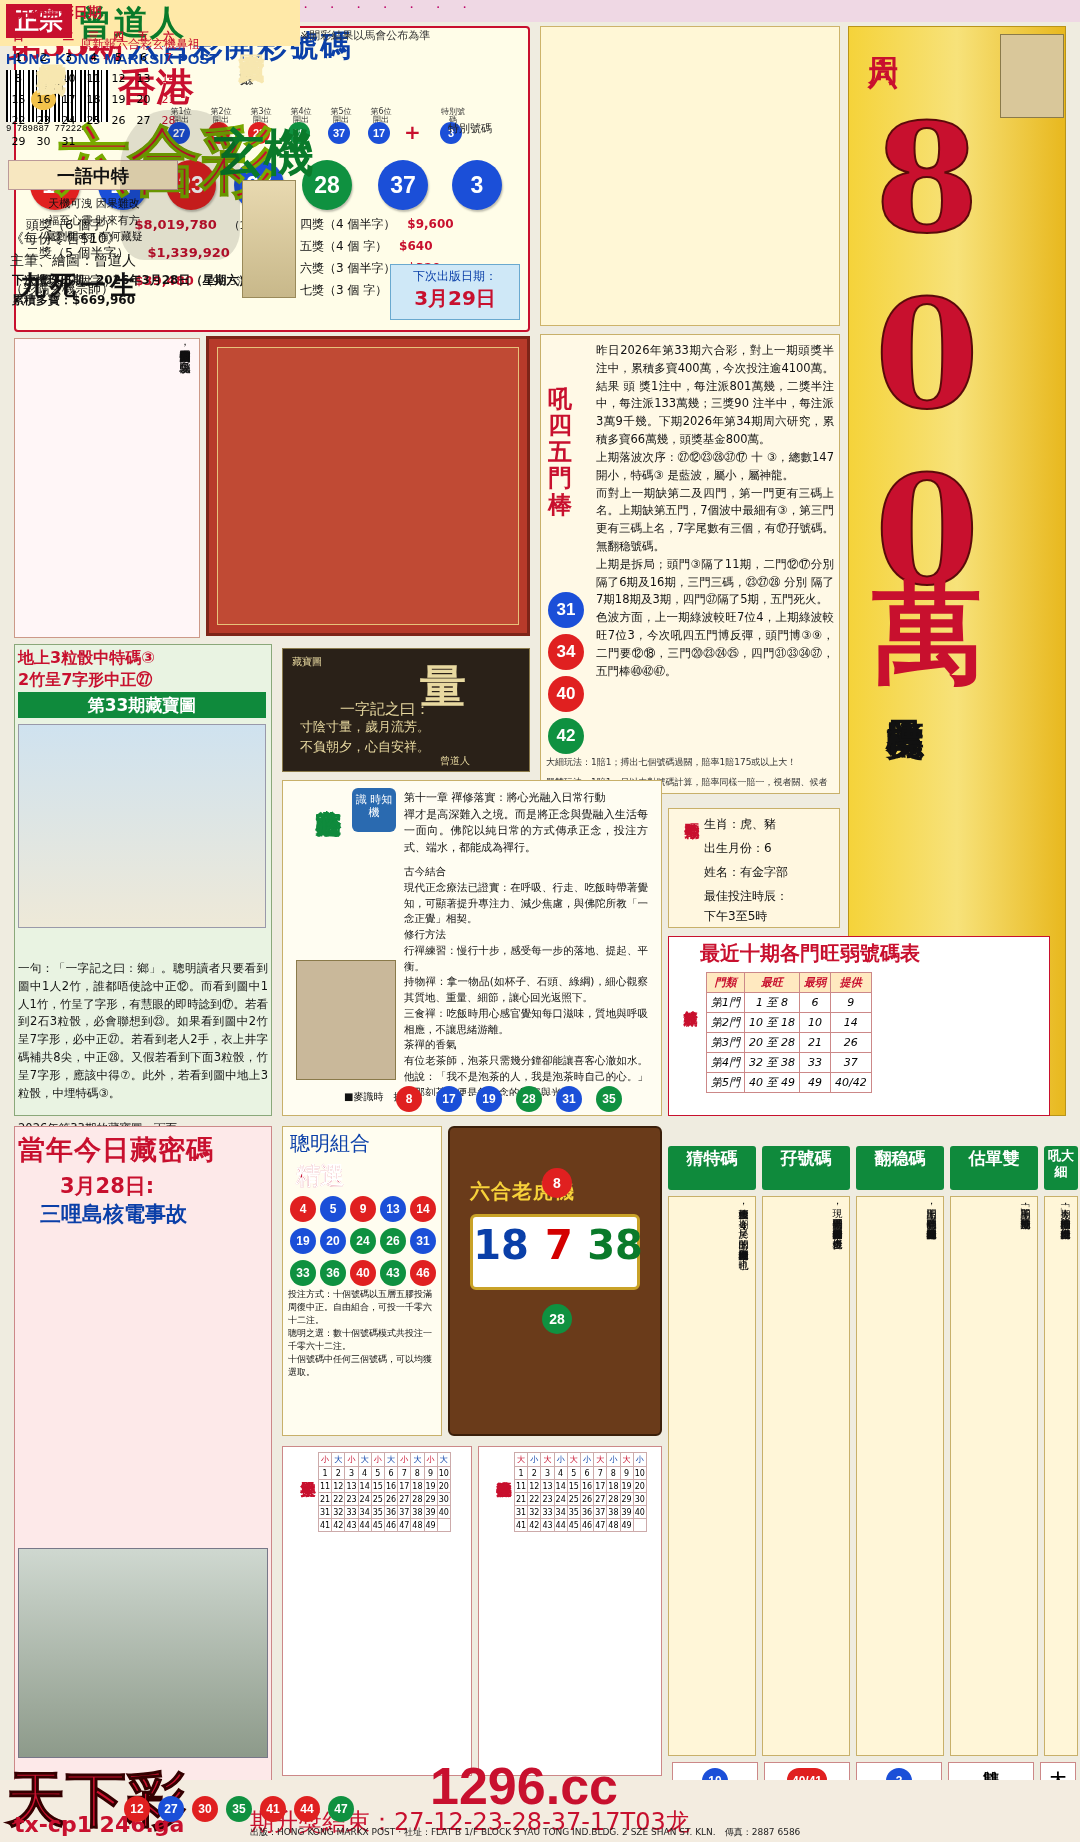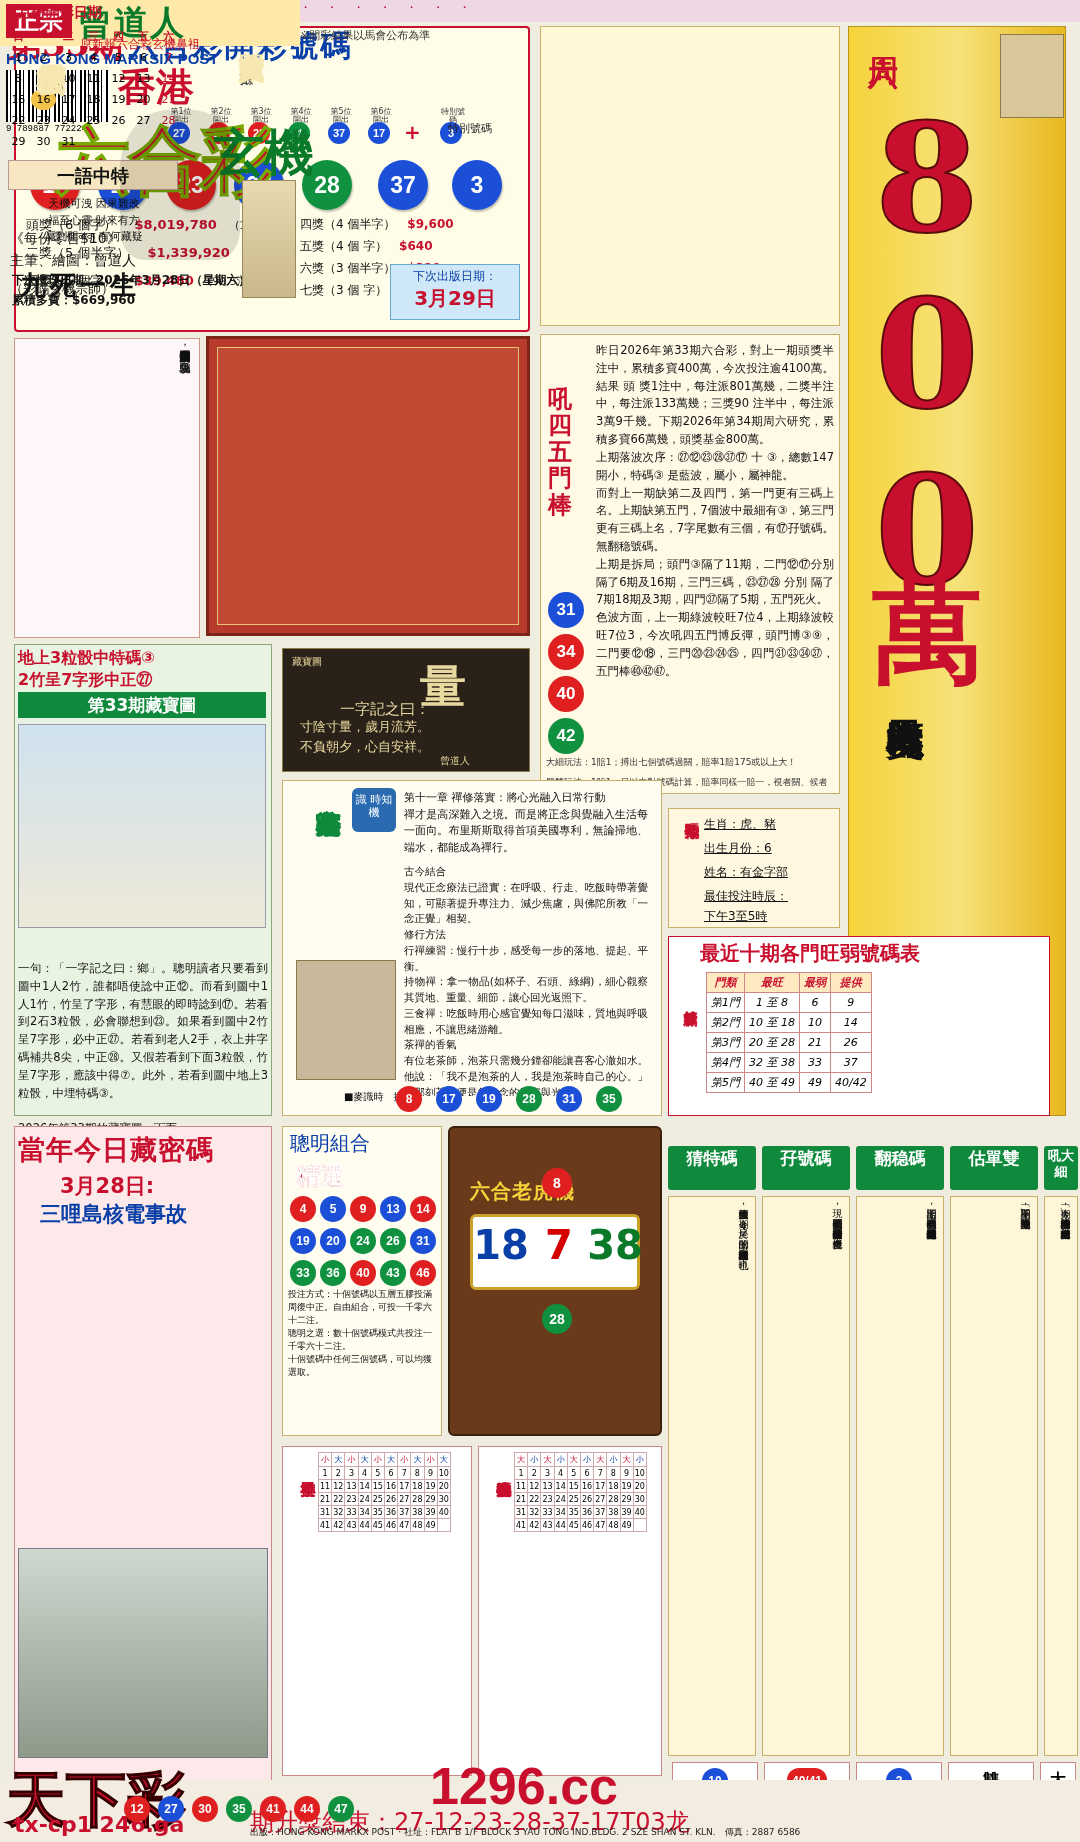--- a/index.html
+++ b/index.html
@@ -139,21 +139,21 @@
   #art-badge { left:352px; top:788px; width:44px; height:44px; background:#2a6ab0; color:#fff; border-radius:6px; font-size:11px; text-align:center; line-height:1.15; padding-top:6px;}
   #art-head { left:404px; top:790px; width:244px; font-size:11px; color:#111; line-height:1.5; text-align:justify;}
   #art-col { left:404px; top:864px; width:244px; font-size:10.5px; color:#111; line-height:1.5; text-align:justify;}
   #art-img { left:296px; top:960px; width:100px; height:120px; background:linear-gradient(#b9a customs,#cbb); background:#c9b89a; border:1px solid #8a7a4a;}
   #art-provide { left:296px; top:1090px; font-size:10px; color:#111;padding-left:48px;}
   .artball { position:absolute; top:1086px; width:26px; height:26px; font-size:12px;}
 
   
   #lucky { left:668px; top:808px; width:172px; height:120px; background:#fff7e0; border:1px solid #c8b06a;}
   #lucky-v { left:674px; top:812px; width:26px; font-size:15px; color:#c8102e; font-weight:bold; line-height:1.1;}
-  .lucky-row { position:absolute; left:704px; font-size:12px; color:#111;text-decoration:underline;}
+  .lucky-row { position:absolute; left:704px; font-size:12px; color:#111;}
 
   
   #tentable { left:668px; top:936px; width:382px; height:180px; background:#fff; border:1px solid #c8102e;}
   #tt-title { left:700px; top:940px; font-size:20px; font-weight:bold; color:#c8102e;}
   table.tt { position:absolute; left:676px; top:972px; border-collapse:collapse; font-size:11px;font-style:italic; }
   table.tt th, table.tt td { border:1px solid #c88; padding:2px 4px; text-align:center; }
   table.tt th { background:#ffe9c0; color:#c8102e; }
 
   
   #history { left:14px; top:1126px; width:258px; height:680px; background:#fde9e9; border:1px solid #c88;}
@@ -425,21 +425,21 @@
   <div class="abs" id="yizi-t1">寸陰寸量，歲月流芳。</div>
   <div class="abs" id="yizi-t2">不負朝夕，心自安祥。</div>
   <div class="abs" id="yizi-sig">曾道人</div>
 
   
   <div class="abs" id="article"></div>
   <div class="abs vert" id="art-vtitle">宇宙之萬法唯於心</div>
   <div class="abs vert" style="left:296px;top:1050px;width:26px;font-size:14px;color:#0f8a3c;font-weight:bold">（十五）</div>
   <div class="abs" id="art-badge">識 時知機</div>
   <div class="abs" id="art-head" style="white-space:pre-line">第十一章 禪修落實：將心光融入日常行動
-禪才是高深難入之境。而是將正念與覺融入生活每一面向。布里斯斯取得首項美國專利，無論掃地、端水，都能成為禪行。</div>
+禪才是高深難入之境。而是將正念與覺融入生活每一面向。佛陀以純日常的方式傳承正念，投注方式、端水，都能成為禪行。</div>
   <div class="abs" id="art-col" style="white-space:pre-line;height:232px;overflow:hidden">古今結合
 現代正念療法已證實：在呼吸、行走、吃飯時帶著覺知，可顯著提升專注力、減少焦慮，與佛陀所教「一念正覺」相契。
 修行方法
 行禪練習：慢行十步，感受每一步的落地、提起、平衡。
 持物禪：拿一物品(如杯子、石頭、綠綱)，細心觀察其質地、重量、細節，讓心回光返照下。
 三食禪：吃飯時用心感官覺知每口滋味，質地與呼吸相應，不讓思緒游離。
 茶禪的香氣
 有位老茶師，泡茶只需幾分鐘卻能讓喜客心澈如水。他說：「我不是泡茶的人，我是泡茶時自己的心。」而那刻茶，便是每一念的覺察與光澤。
 ＜待續＞</div>
   <div class="abs" id="art-img"></div>

